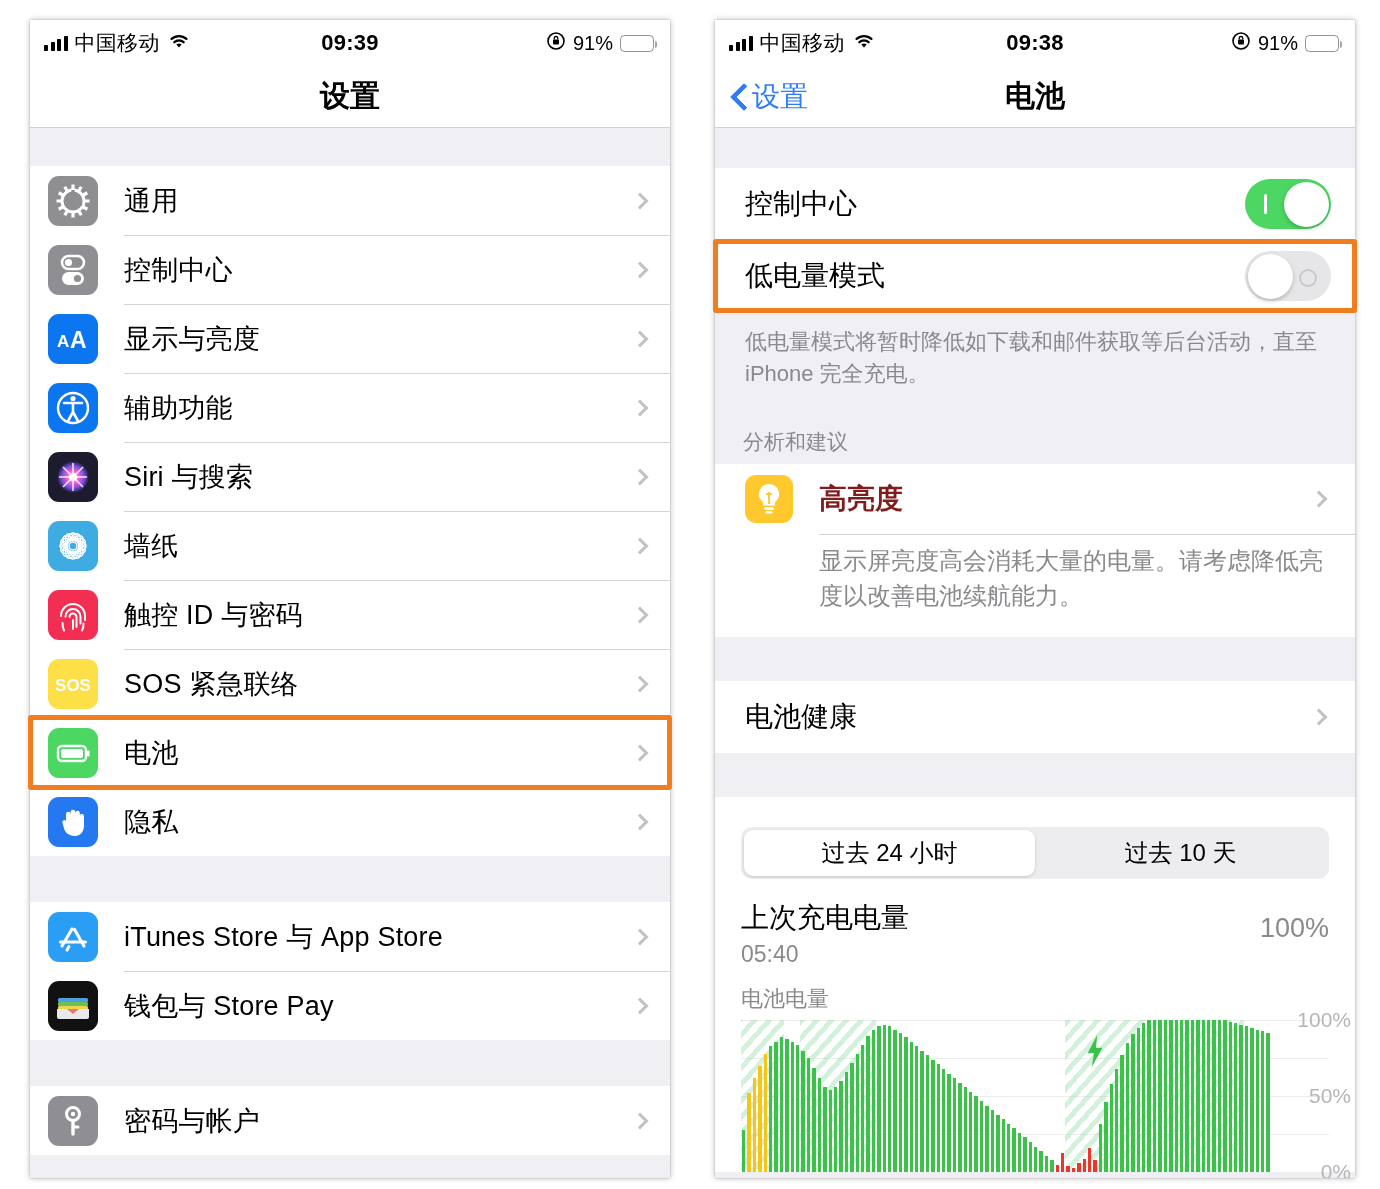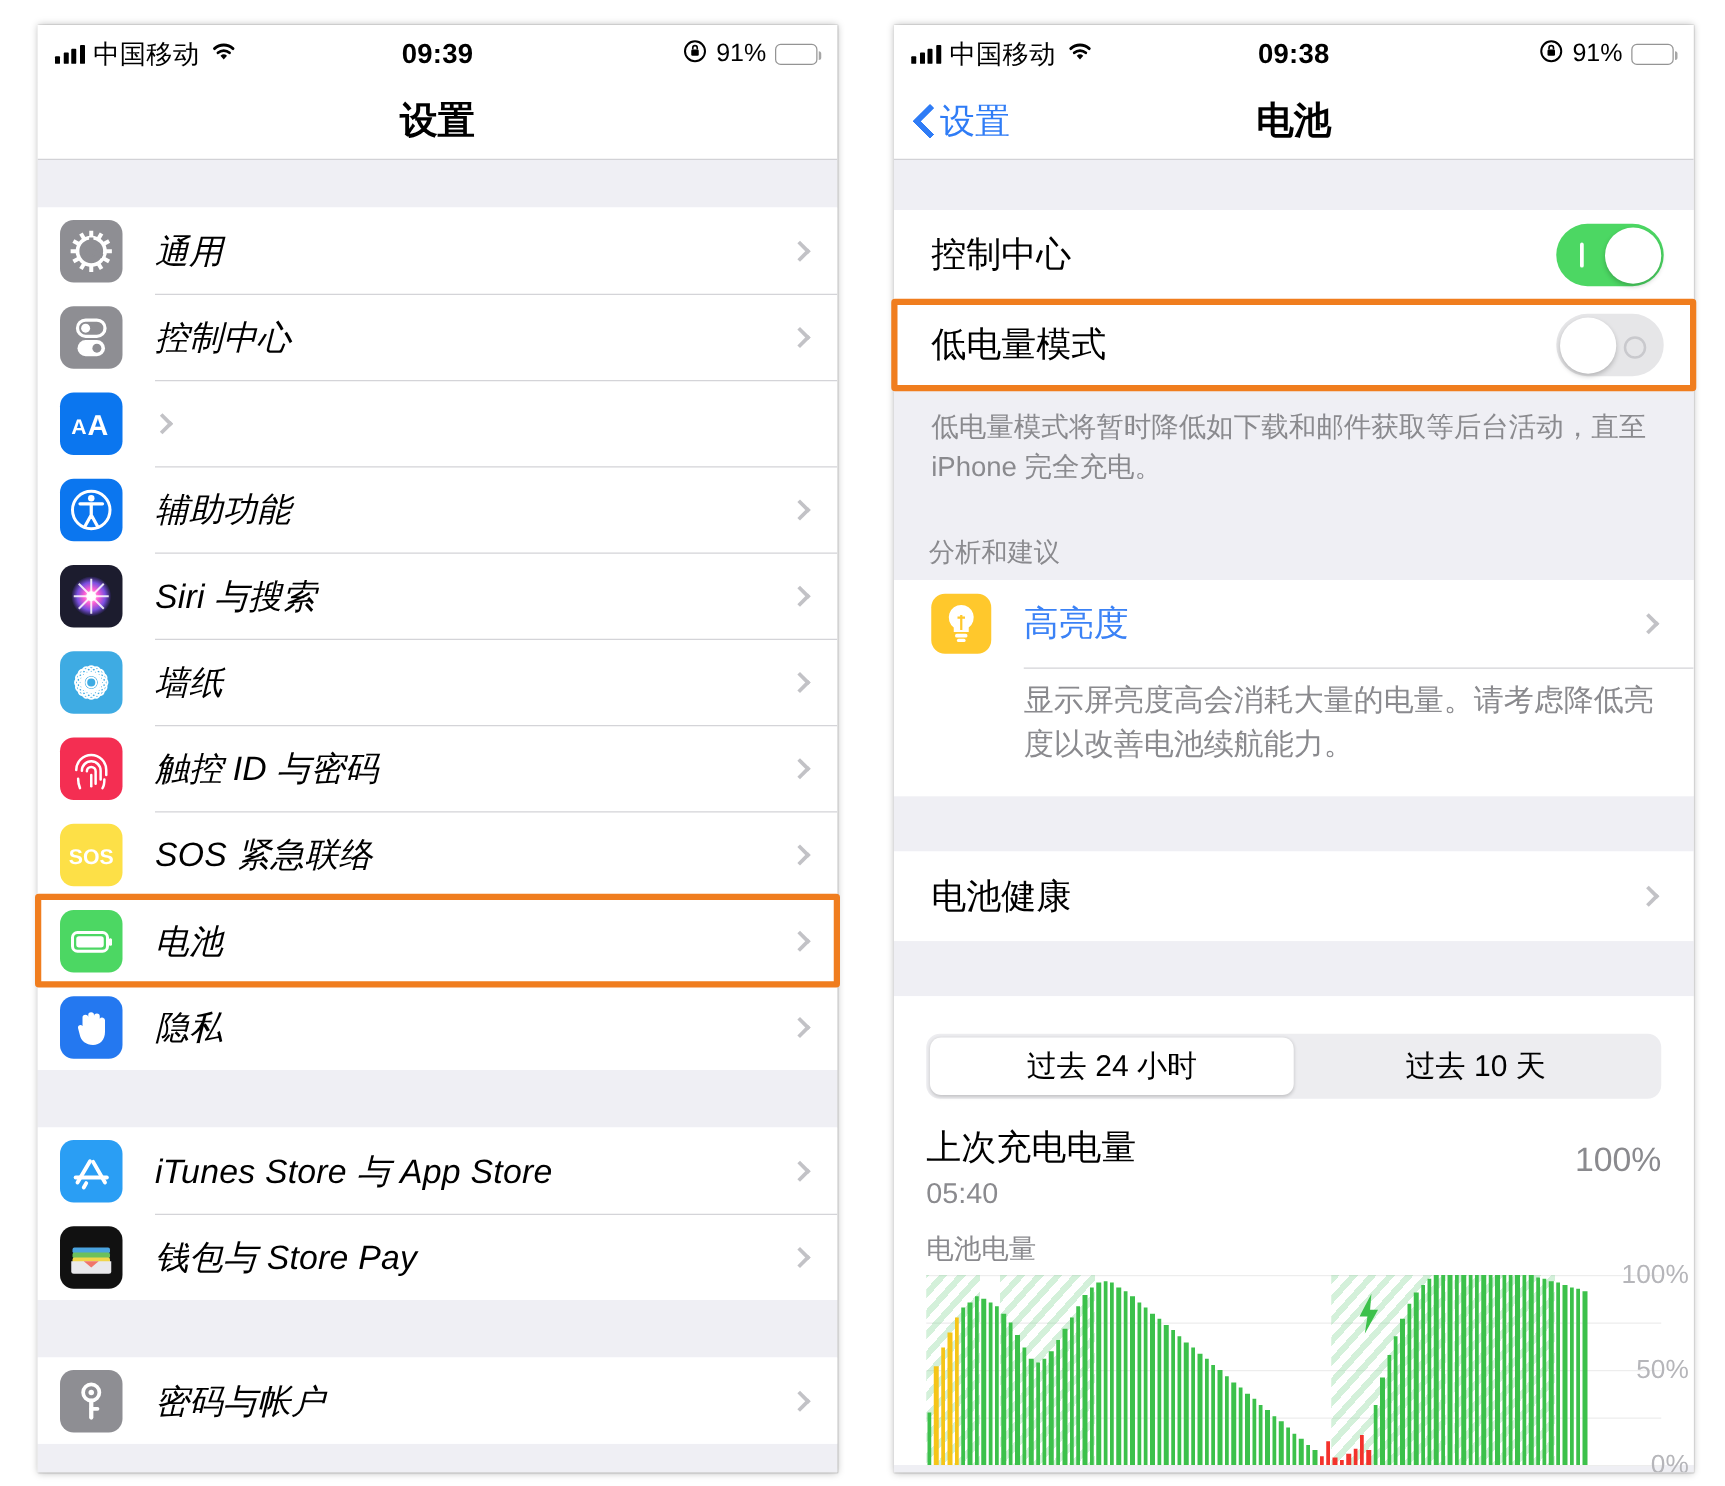--- a/index.html
+++ b/index.html
@@ -90,21 +90,21 @@
   .row + .row::before{
     content:""; position:absolute; left:94px; right:0; top:0;
     height:1px; background:#d4d4d8;
   }
   .row-icon {
     width:50px; height:50px; border-radius:11px;
     flex:0 0 50px; margin-right:26px;
     display:flex; align-items:center; justify-content:center;
     overflow:hidden;
   }
-  .row-label { font-size:27px; color:#000; letter-spacing:.2px; flex:1;font-style:italic; }
+  .row-label { font-size:27px; color:#000; letter-spacing:.2px; flex:1; }
   .chev {
     width:12px; height:12px;
     border-top:3px solid #c2c2c6; border-right:3px solid #c2c2c6;
     transform:rotate(45deg); margin-right:6px; flex:0 0 auto;
   }
 
   
   .icon-svg { width:50px; height:50px; display:block; }
 
   
@@ -141,21 +141,21 @@
     border:2px solid #c9c9cd;
   }
 
   .foot-note {
     background:#efeff4; padding:14px 30px 22px 30px;
     font-size:22px; line-height:1.45; color:#8a8a8e;
   }
 
   .sugg-row { display:flex; align-items:center; padding:0 24px 0 30px; height:70px; background:#fff; cursor:pointer; }
   .sugg-icon { width:48px; height:48px; border-radius:11px; flex:0 0 48px; margin-right:26px; display:flex; align-items:center; justify-content:center; }
-  .sugg-title { font-size:28px; color:#3b82f6; font-weight:400; flex:1; }
+  .sugg-title { font-size:28px; color:#7f1d1d; font-weight:700; flex:1; }
   .sugg-desc {
     background:#fff; padding:10px 30px 24px 104px;
     font-size:24px; line-height:1.45; color:#8a8a8e; position:relative;
   }
   .sugg-desc::before{
     content:""; position:absolute; left:104px; right:0; top:0; height:1px; background:#d4d4d8;
   }
 
   .plain-row {
     display:flex; align-items:center; height:72px;
@@ -288,20 +288,21 @@
             <span class="row-label">控制中心</span>
             <span class="chev"></span>
           </div>
           <div class="row">
             <span class="row-icon" style="background:#0b76ef">
               <svg class="icon-svg" viewBox="0 0 50 50">
                 <text x="9" y="33" font-family="Liberation Sans,sans-serif" font-size="17" font-weight="600" fill="#fff">A</text>
                 <text x="22" y="34" font-family="Liberation Sans,sans-serif" font-size="23" font-weight="600" fill="#fff">A</text>
               </svg>
             </span>
+            <span class="row-label">显示与亮度</span>
             <span class="chev"></span>
           </div>
           <div class="row">
             <span class="row-icon" style="background:#0b76ef">
               <svg class="icon-svg" viewBox="0 0 50 50">
                 <circle cx="25" cy="25" r="15" fill="none" stroke="#fff" stroke-width="2.4"></circle>
                 <circle cx="25" cy="15.5" r="2.6" fill="#fff"></circle>
                 <path d="M16 20 h18 M25 20 v9 M25 29 l-5 9 M25 29 l5 9" stroke="#fff" stroke-width="2.6" fill="none" stroke-linecap="round"></path>
               </svg>
             </span>

